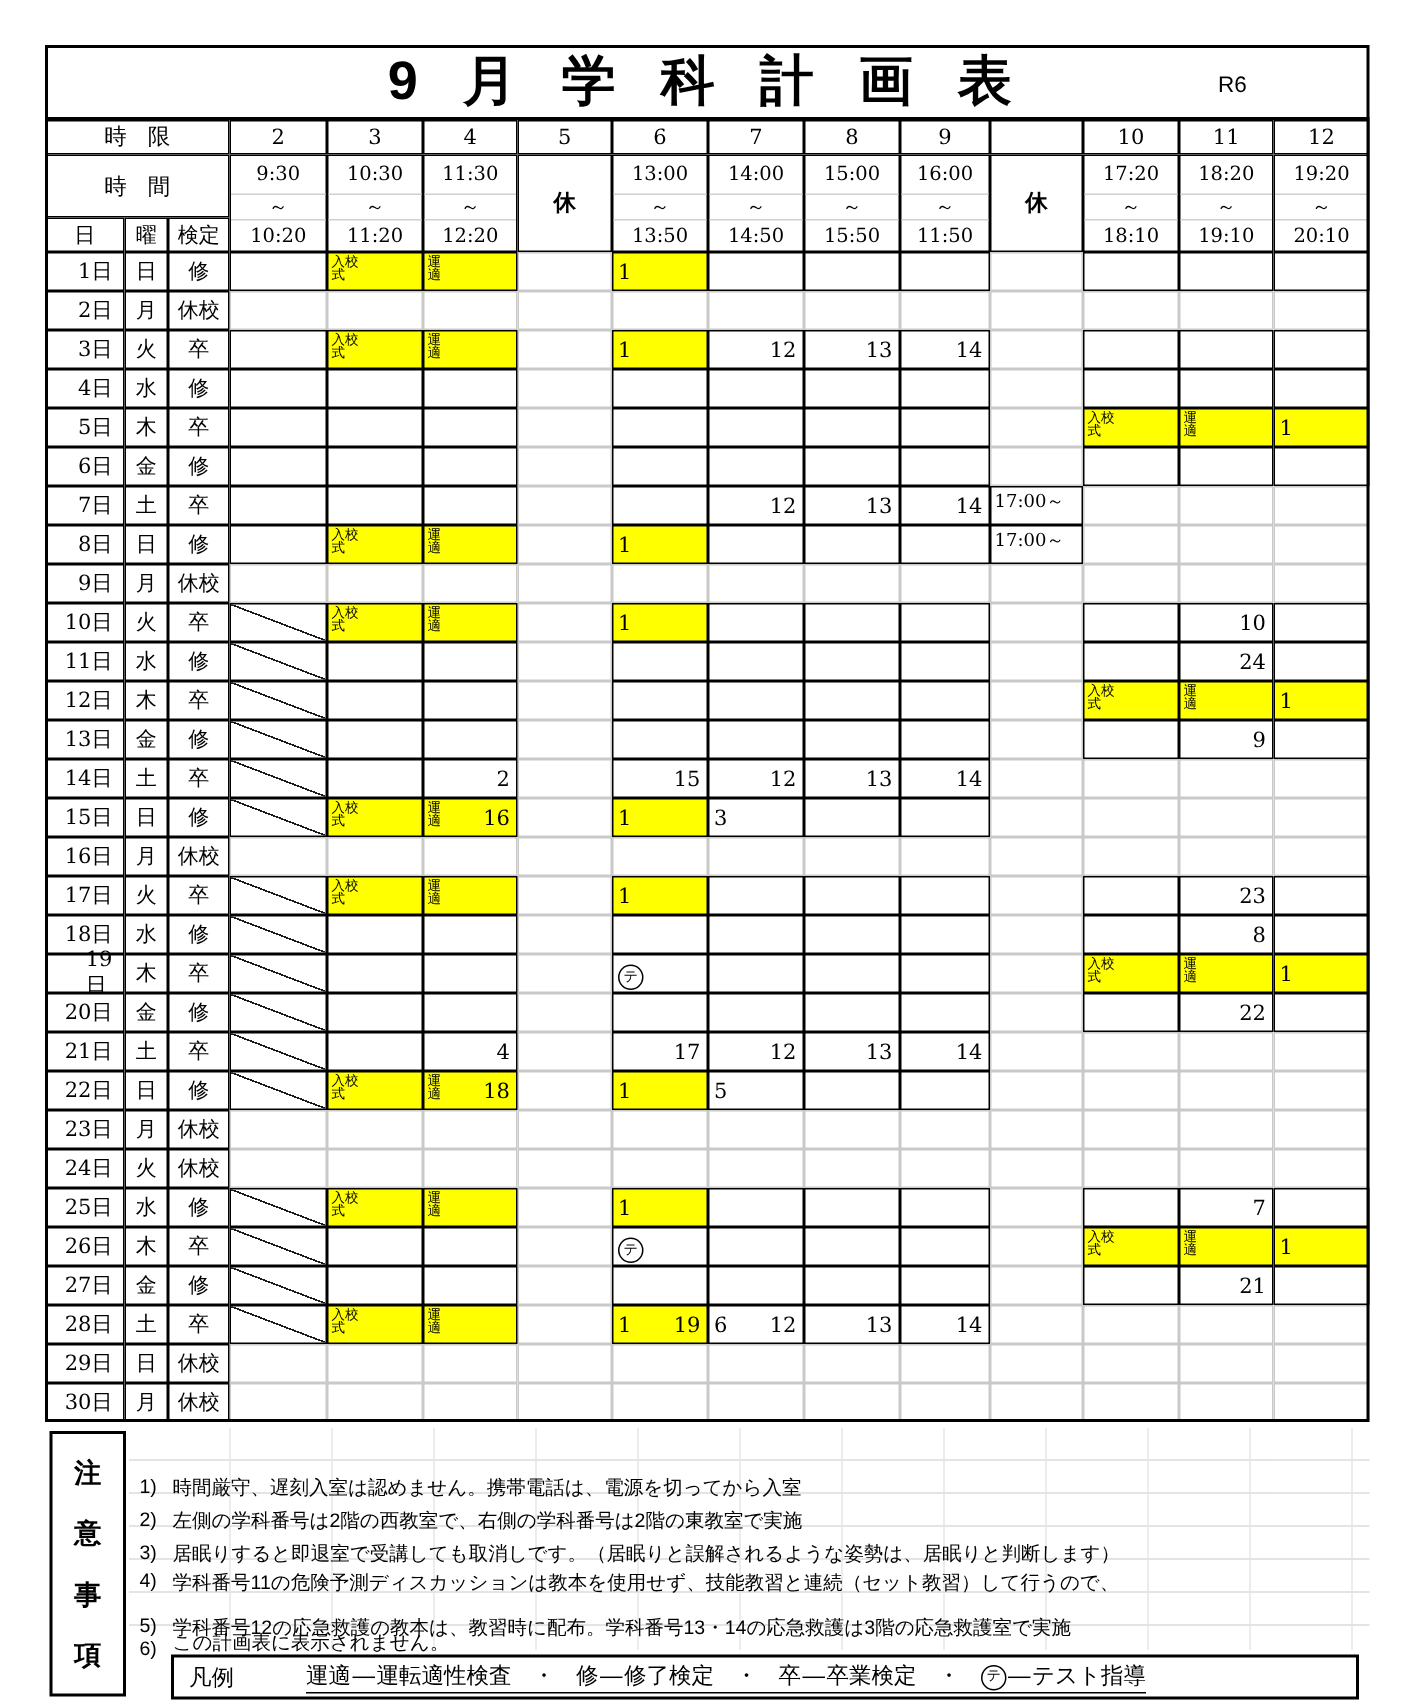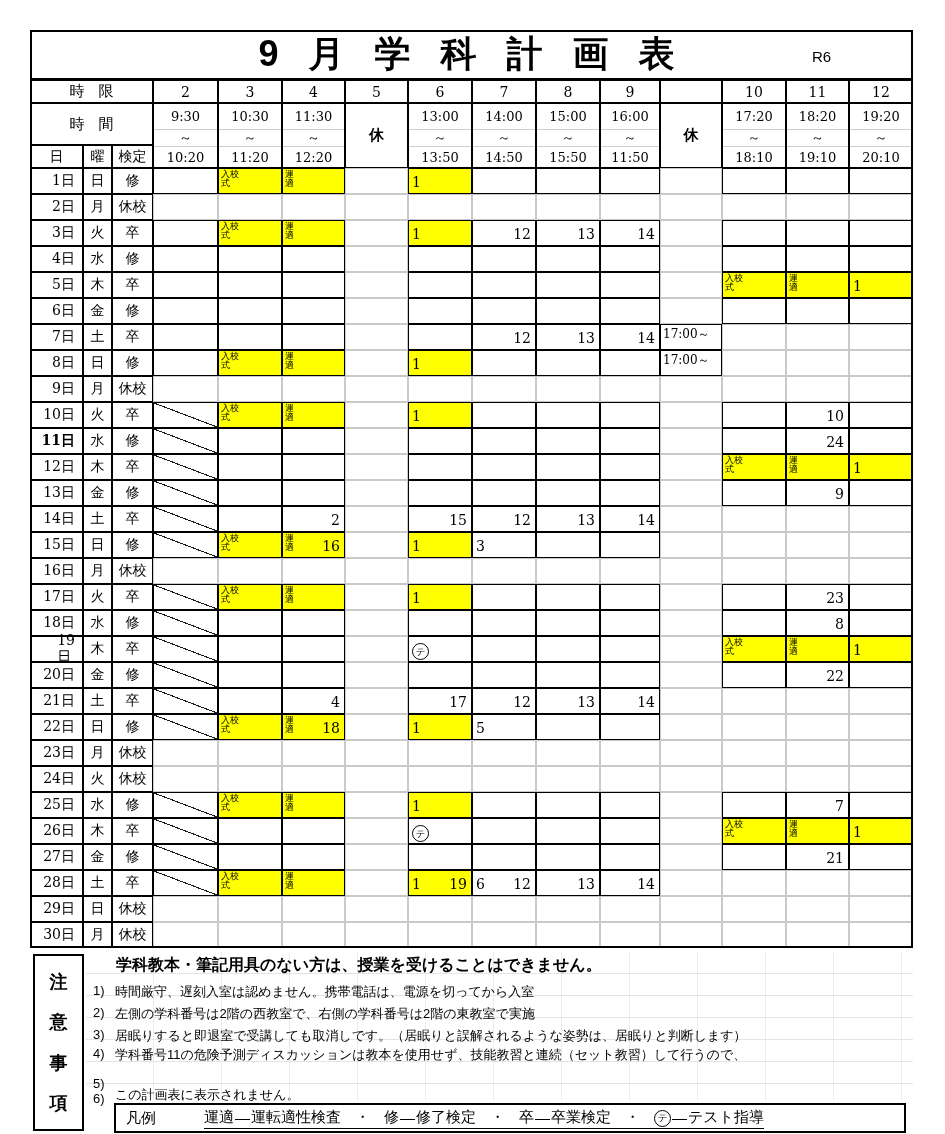--- a/index.html
+++ b/index.html
@@ -432,21 +432,21 @@
       </div>
       <div class="cell bk" style="left: 472px; top: 402px; width: 64px; height: 26px;"></div>
       <div class="cell bk" style="left: 536px; top: 402px; width: 64px; height: 26px;"></div>
       <div class="cell bk" style="left: 600px; top: 402px; width: 60px; height: 26px;"></div>
       <div class="cell lt" style="left: 660px; top: 402px; width: 62px; height: 26px;"></div>
       <div class="cell bk" style="left: 722px; top: 402px; width: 64px; height: 26px;"></div>
       <div class="cell bk" style="left: 786px; top: 402px; width: 63px; height: 26px;">
         <span class="rv num">10</span>
       </div>
       <div class="cell bk" style="left: 849px; top: 402px; width: 64px; height: 26px;"></div>
-      <div class="cell bk ctr dayc num" style="left: 30px; top: 428px; width: 53px; height: 26px; font-weight: bold;">
+      <div class="cell bk ctr dayc num" style="left: 30px; top: 428px; width: 53px; height: 26px;">
         <span>11日</span>
       </div>
       <div class="cell bk ctr dowc" style="left: 83px; top: 428px; width: 29px; height: 26px;">
         <span>水</span>
       </div>
       <div class="cell bk ctr examc" style="left: 112px; top: 428px; width: 41px; height: 26px;">
         <span>修</span>
       </div>
       <div class="cell bk slash" style="left: 153px; top: 428px; width: 65px; height: 26px;"></div>
       <div class="cell bk" style="left: 218px; top: 428px; width: 64px; height: 26px;"></div>
@@ -978,21 +978,20 @@
     </div>
   <div id="outer" class="abs"></div>
 
   <div id="notesgrid" class="abs"></div>
   <div id="sidebox" class="abs">
     <span>注</span>
     <span>意</span>
     <span>事</span>
     <span>項</span>
   </div>
-  <div id="noteshead" class="abs">学科教本・筆記用具のない方は、授業を受けることはできません。</div>
 
   <div class="note" style="top:983px">
       <span class="nno">1)</span>
       <span class="ntx">時間厳守、遅刻入室は認めません。携帯電話は、電源を切ってから入室</span>
     </div>
   <div class="note" style="top:1005px">
       <span class="nno">2)</span>
       <span class="ntx">左側の学科番号は2階の西教室で、右側の学科番号は2階の東教室で実施</span>
     </div>
   <div class="note" style="top:1027px">
@@ -1002,20 +1001,21 @@
   <div class="note" style="top:1046px">
       <span class="nno">4)</span>
       <span class="ntx">学科番号11の危険予測ディスカッションは教本を使用せず、技能教習と連続（セット教習）して行うので、</span>
     </div>
   <div class="note" style="top:1086px">
       <span class="nno"></span>
       <span class="ntx">この計画表に表示されません。</span>
     </div>
   <div class="note" style="top:1076px">
       <span class="nno">5)</span>
+      <span class="ntx">学科番号12の応急救護の教本は、教習時に配布。学科番号13・14の応急救護は3階の応急救護室で実施</span>
     </div>
   <div class="note" style="top:1091px">
       <span class="nno">6)</span>
     </div>
 
   <div id="legendbox" class="abs">
     <span id="legendlabel">凡例</span>
     <span id="legenditems">
         <span>運適</span>
         <span class="lgdash">―</span>

